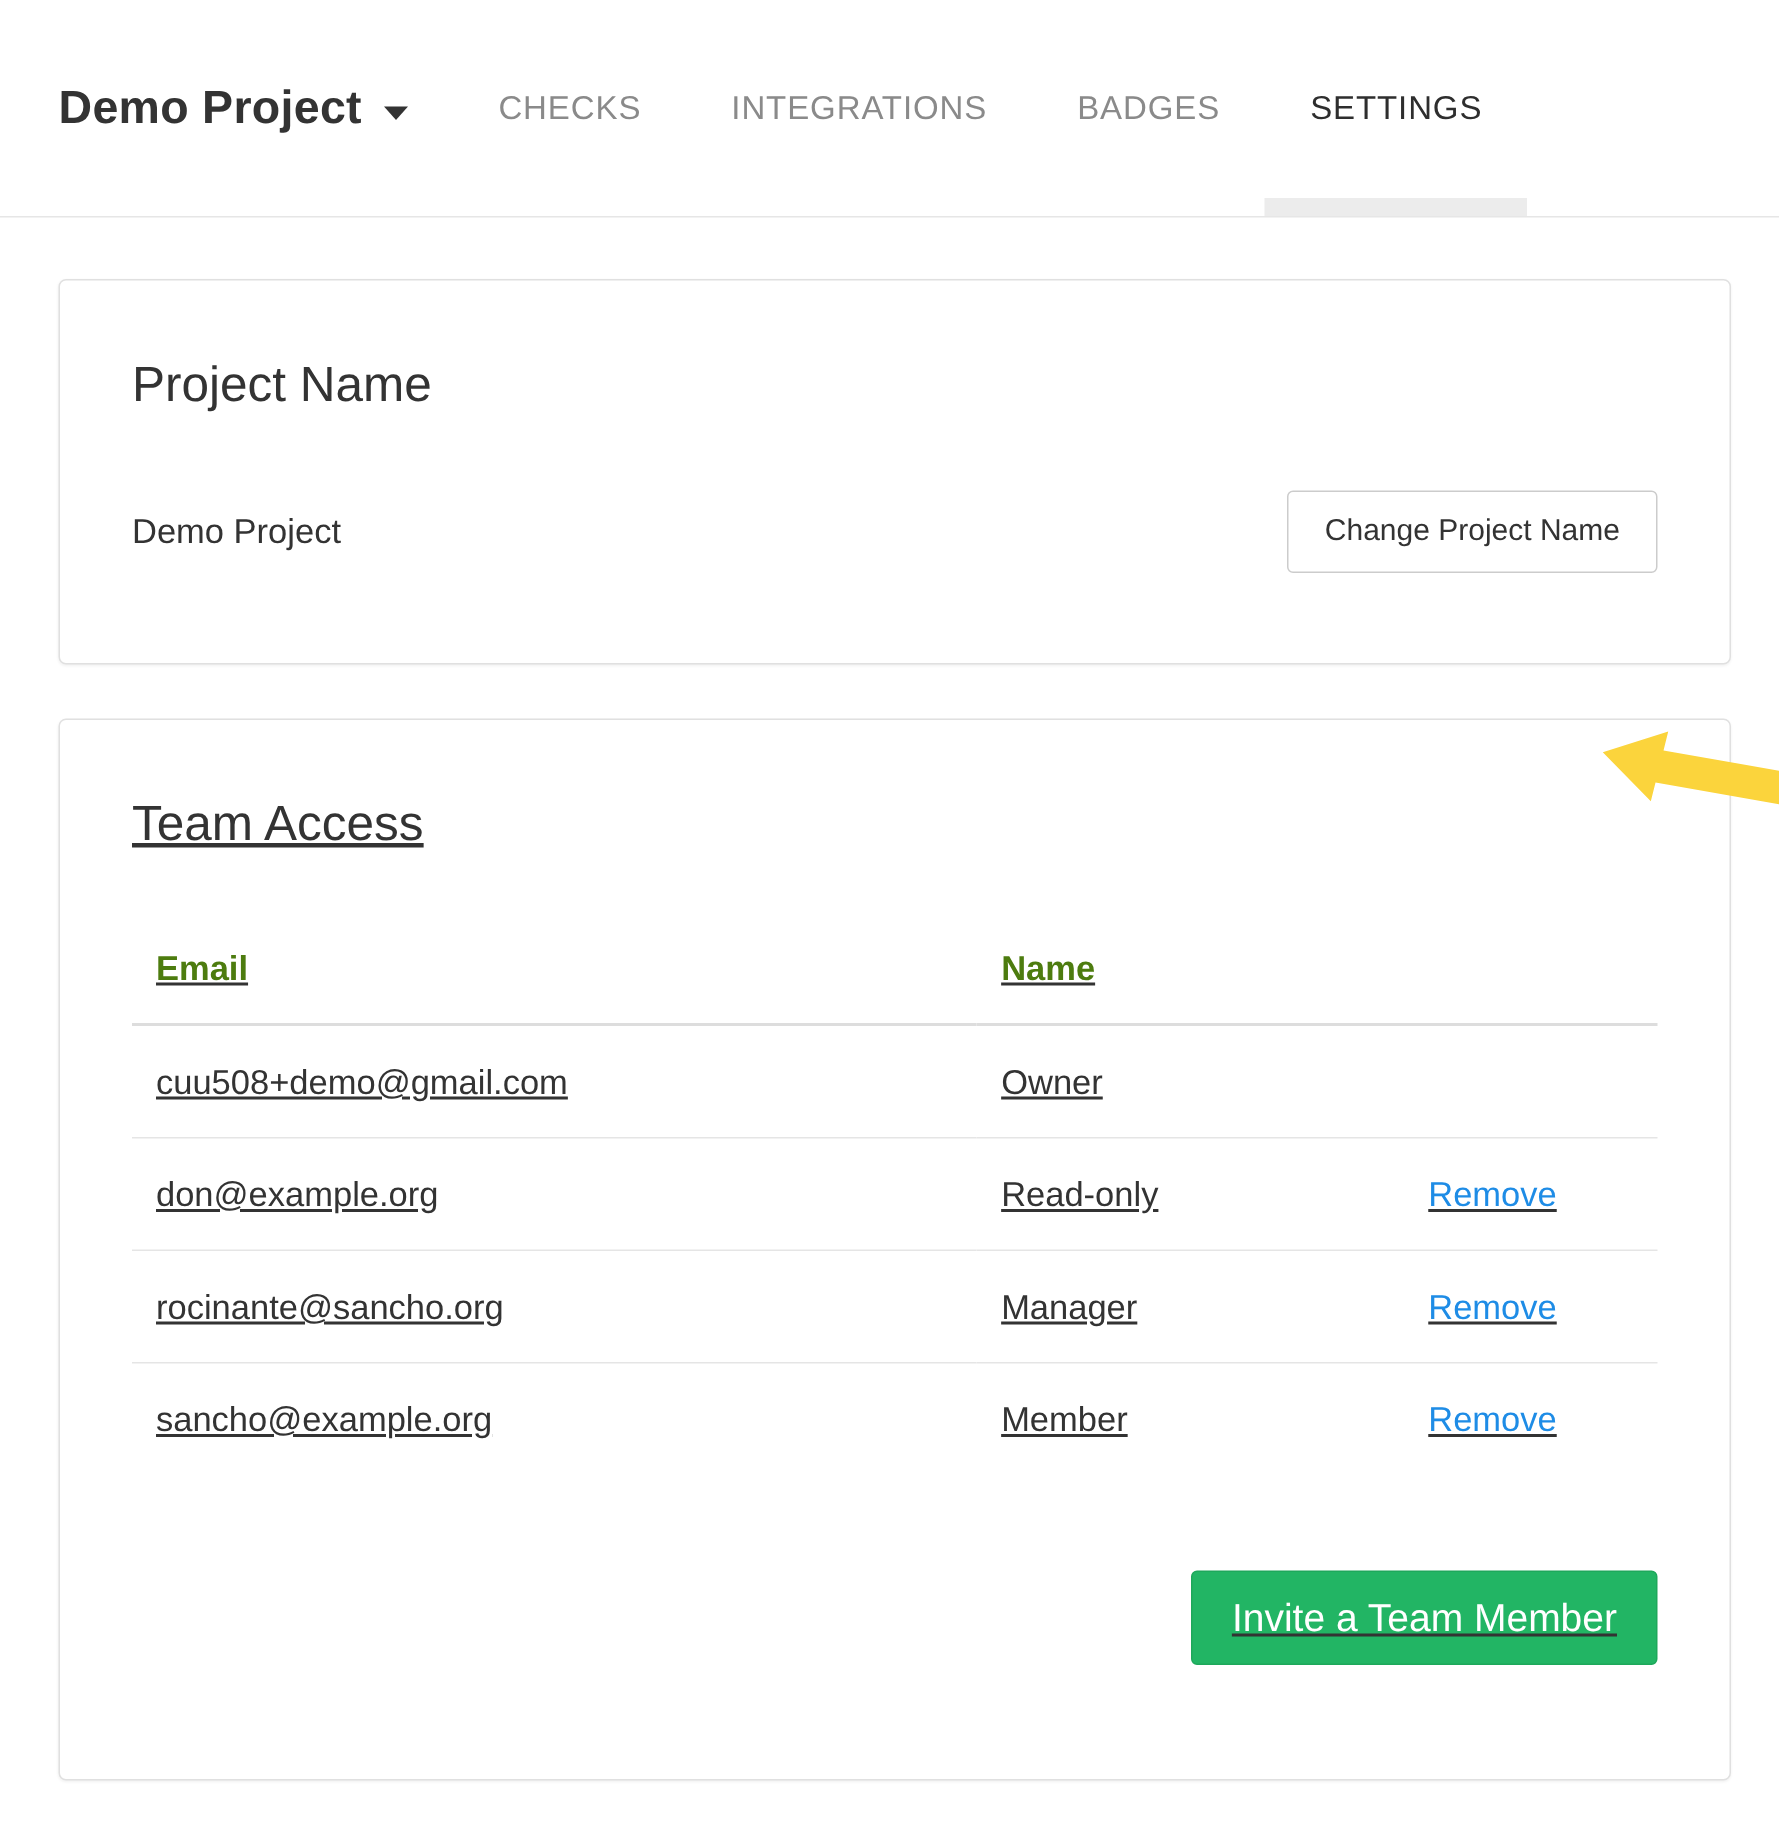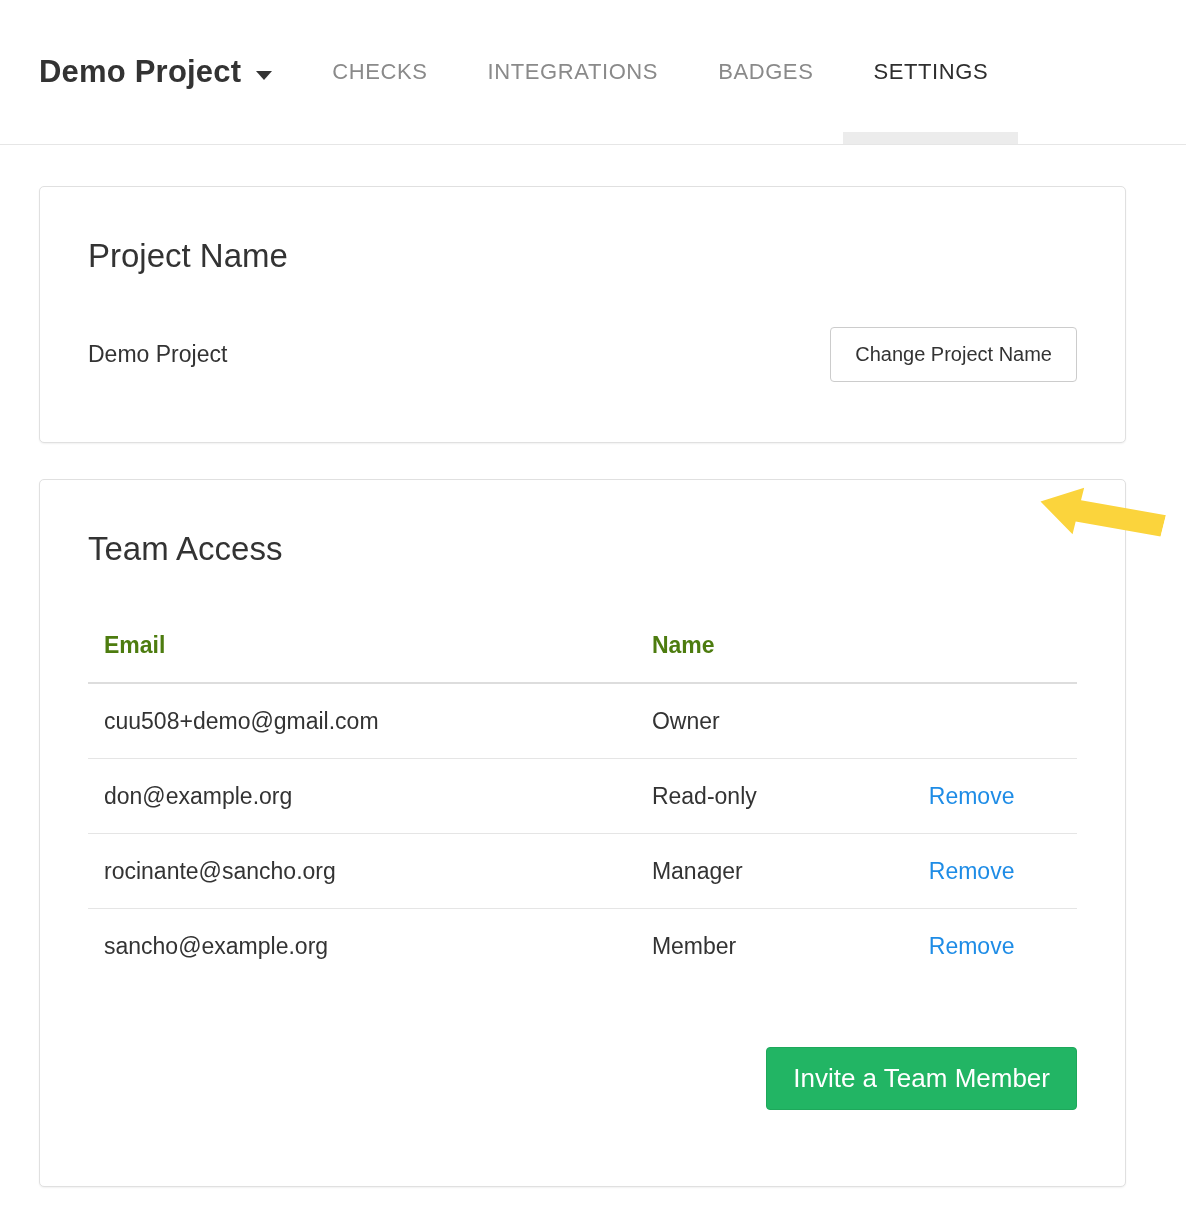--- a/index.html
+++ b/index.html
@@ -66,30 +66,30 @@
     height:12px;
     background:#ececec;
   }
 
   
   .card {
     background:#ffffff;
     border:1px solid #e0e0e0;
     border-radius:5px;
     box-shadow:0 1px 2px rgba(0,0,0,0.06);
-    margin:0 60px 0 39px;
+    margin:0 32px 0 39px;
     padding:50px 48px;
   }
   .card h1 {
     font-size:33px;
     font-weight:400;
     color:#333333;
   }
   #project-name-card { margin-top:41px; height:257px; }
-  #team-access-card  { margin-top:36px; height:708px; position:relative; }
+  #team-access-card  { margin-top:36px; height:708px; position:relative;text-decoration:underline; }
 
   
   .pn-row {
     display:flex;
     align-items:center;
     justify-content:space-between;
     margin-top:52px;
   }
   .pn-current { font-size:23px; color:#333333; }
   .btn-default {

